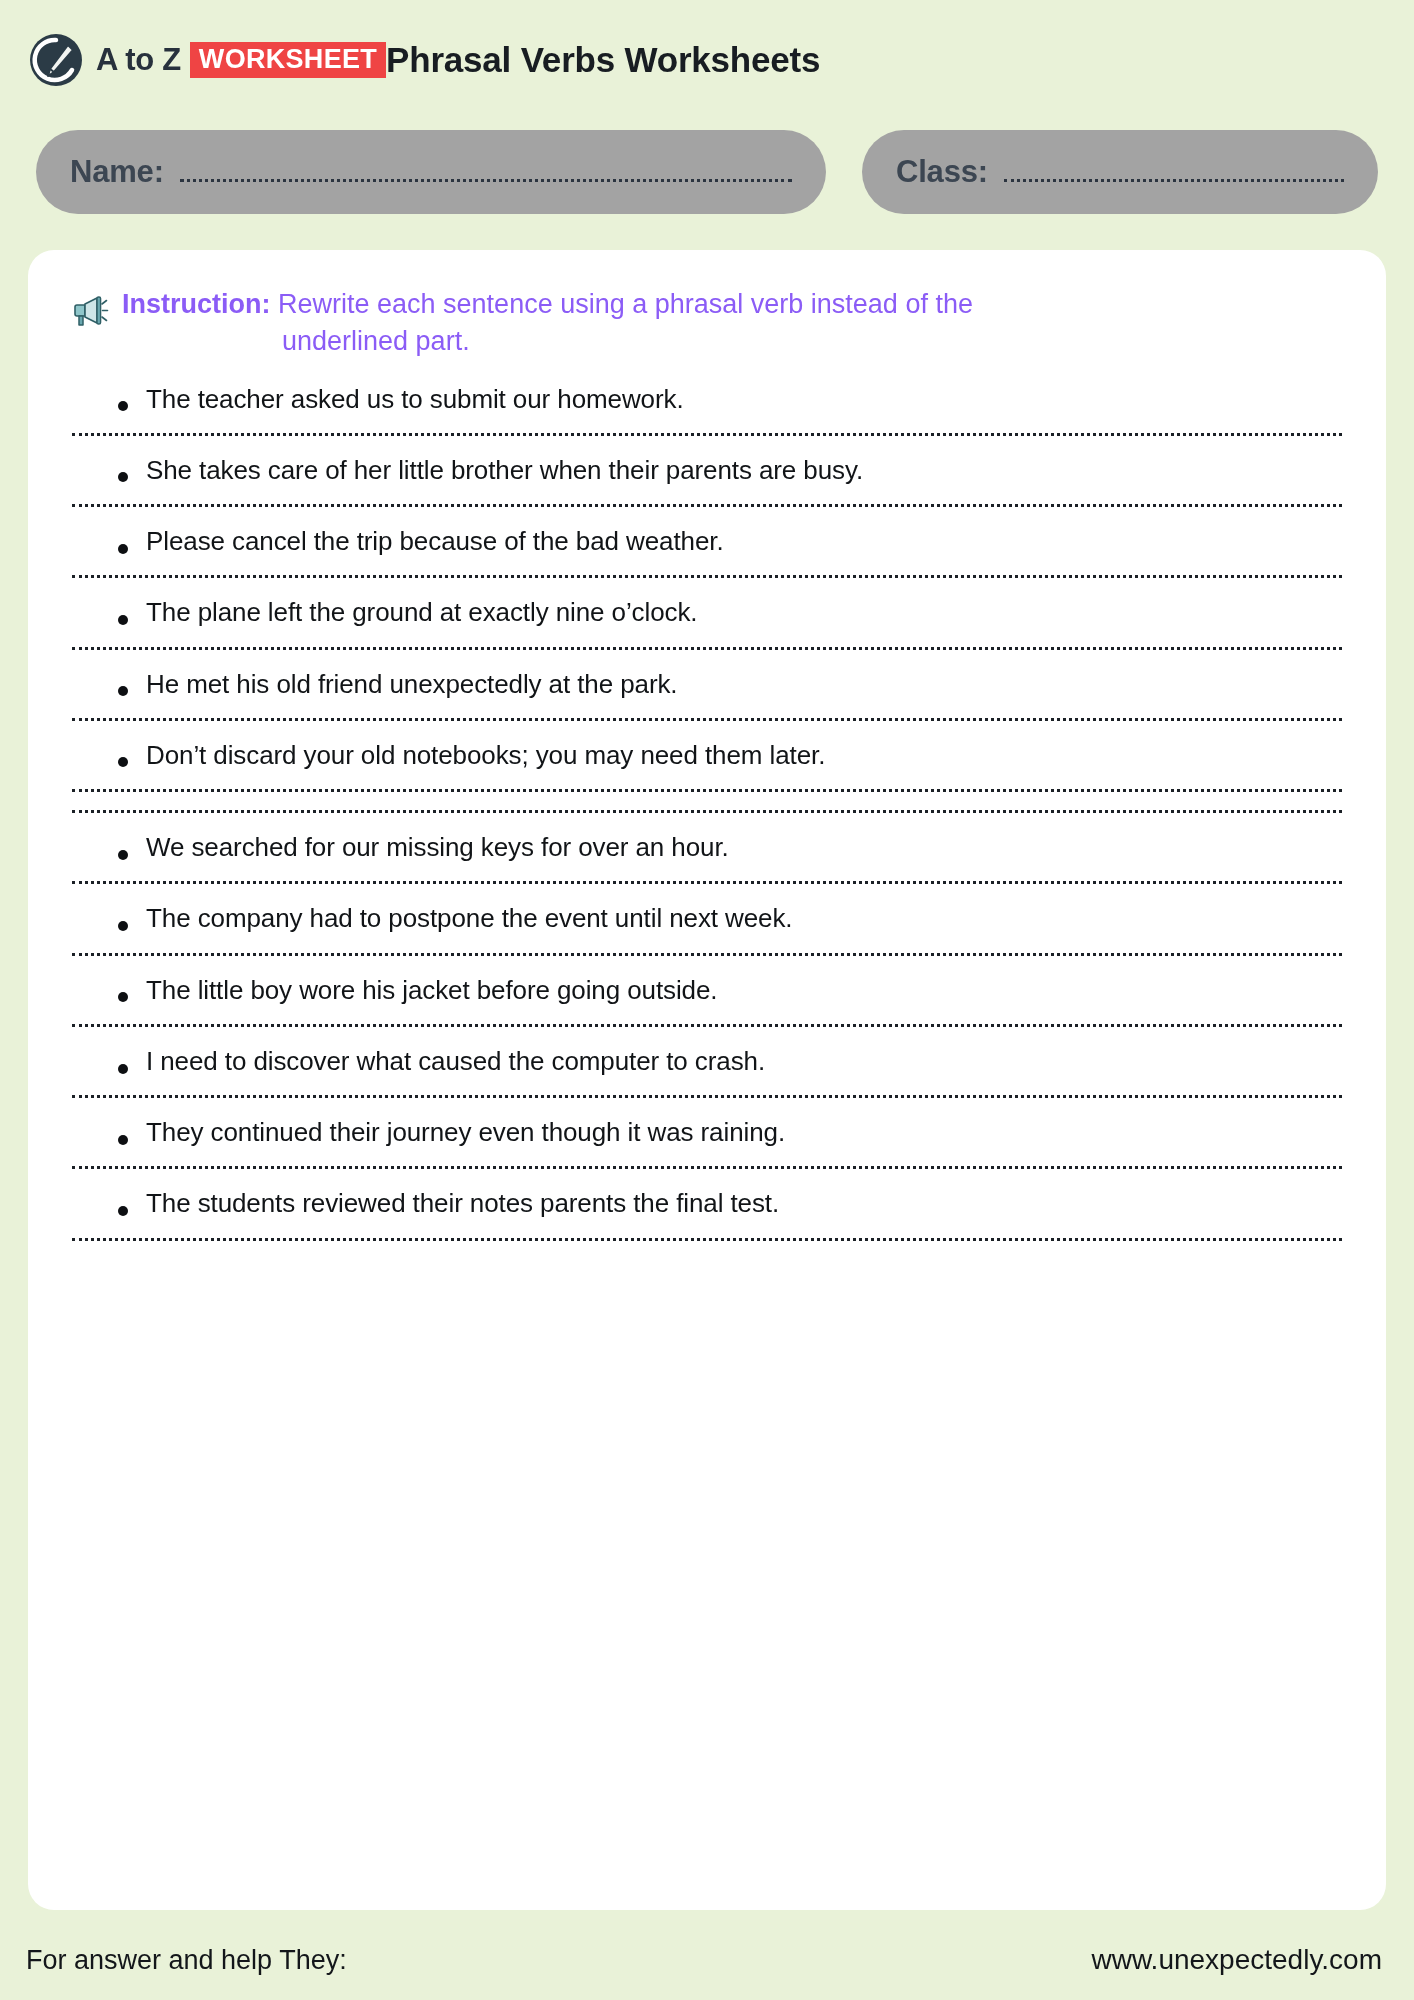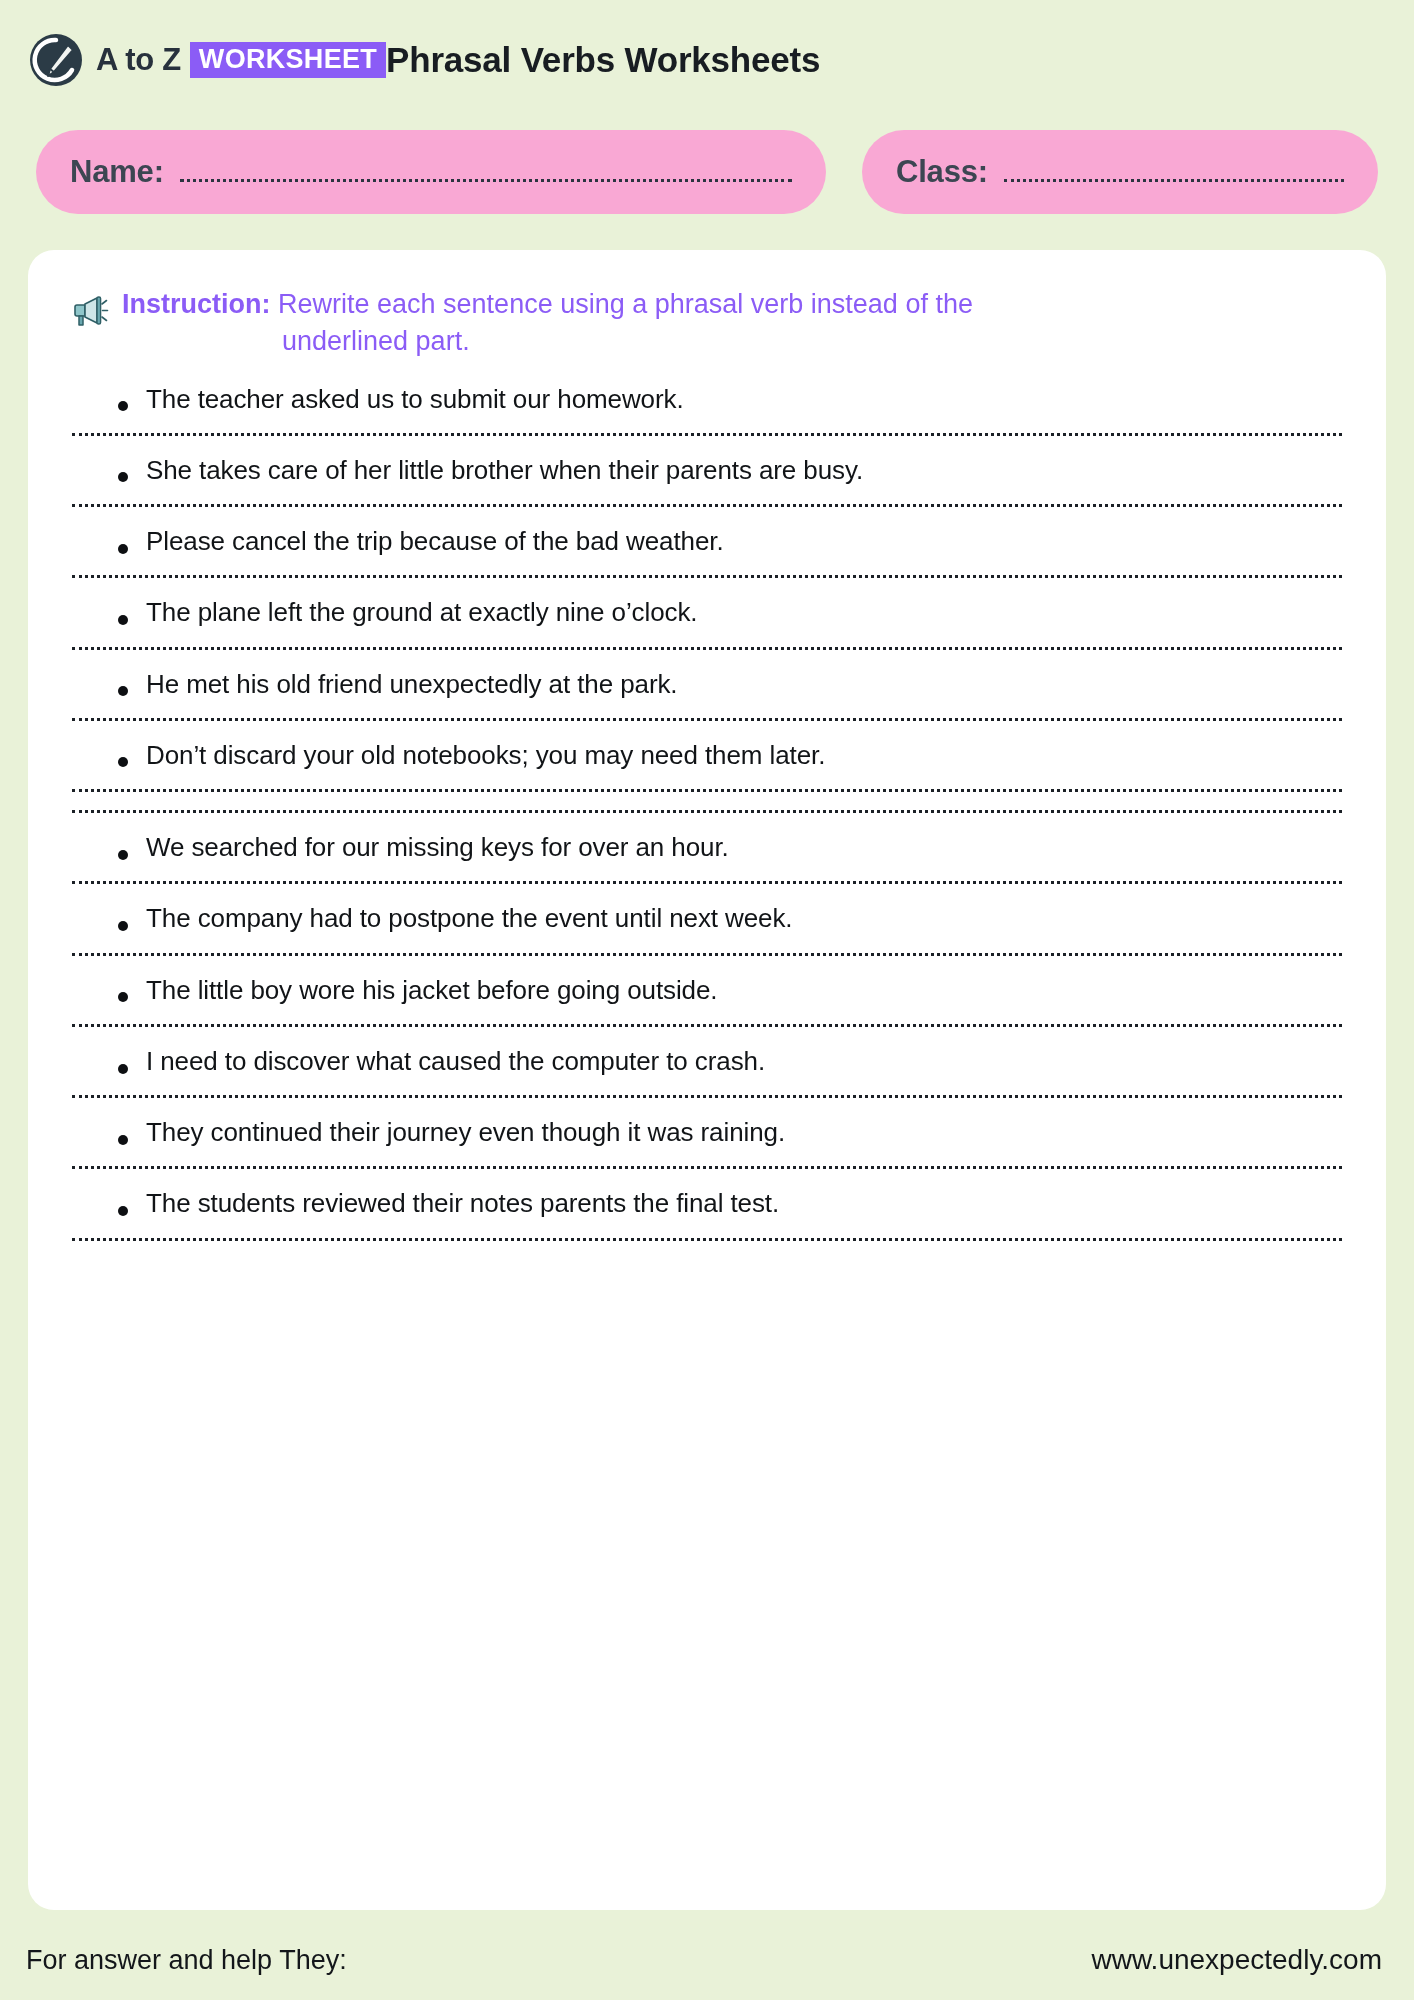--- a/index.html
+++ b/index.html
@@ -52,21 +52,21 @@
   .brand-atoz {
     font-size: 31px;
     font-weight: 700;
     color: #27313c;
     letter-spacing: -0.3px;
     white-space: nowrap;
     font-family: "Liberation Sans Narrow", "Liberation Sans", sans-serif;
   }
 
   .brand-worksheet {
-    background: #8b5cf6;
+    background: #ef4444;
     color: #ffffff;
     font-size: 27px;
     font-weight: 700;
     letter-spacing: 0.3px;
     padding: 3px 9px 4px 9px;
     line-height: 1.04;
     white-space: nowrap;
   }
 
   .header-title {
@@ -82,21 +82,21 @@
     position: absolute;
     top: 130px;
     left: 36px;
     width: 1342px;
     height: 84px;
     display: flex;
     gap: 36px;
   }
 
   .field-pill {
-    background: #f9a8d4;
+    background: #a3a3a3;
     border-radius: 42px;
     height: 84px;
     display: flex;
     align-items: center;
     padding: 10px 34px;
   }
 
   .field-pill.name-pill { width: 790px; }
   .field-pill.class-pill { width: 516px; }
 

